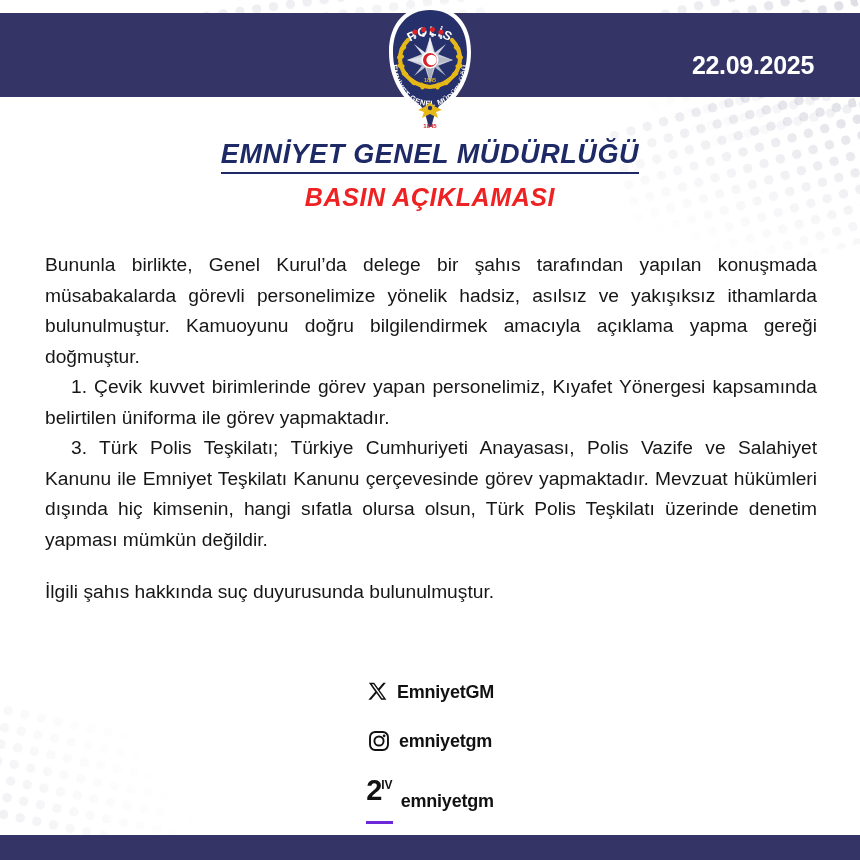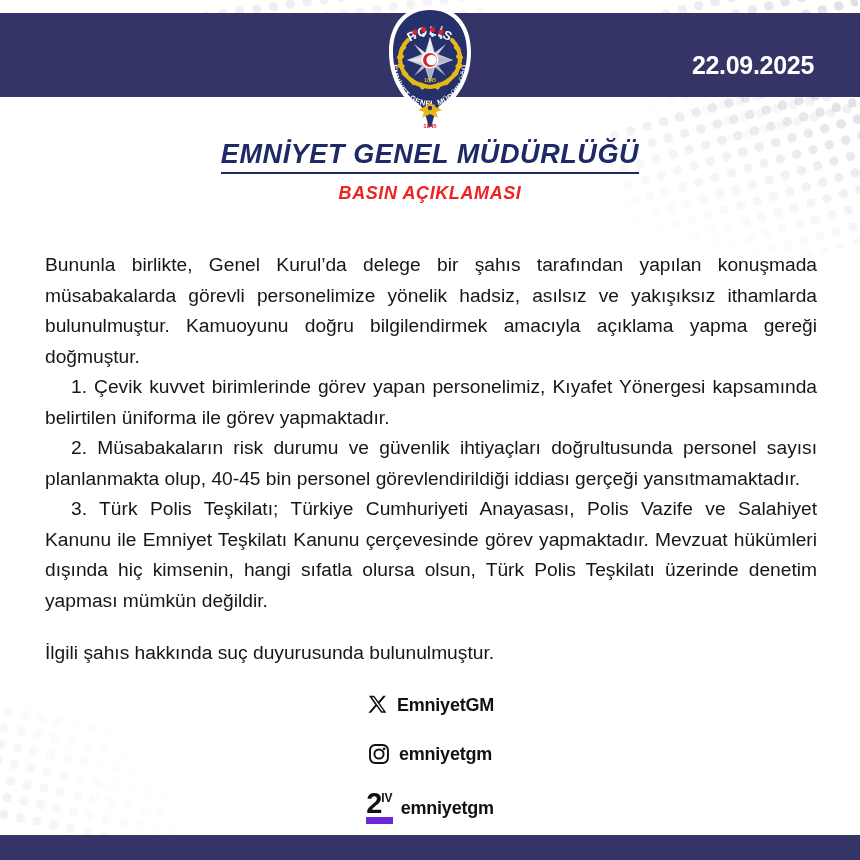--- a/index.html
+++ b/index.html
@@ -120,21 +120,21 @@
     font-weight: bold;
     font-style: italic;
     letter-spacing: 0.6px;
     border-bottom: 2.5px solid #1d2a66;
     padding-bottom: 3px;
     line-height: 1.12;
   }
   .title-sub {
     margin-top: 10px;
     color: #ee2222;
-    font-size: 18px;
+    font-size: 25px;
     font-weight: bold;
     font-style: italic;
     letter-spacing: 0.6px;
     line-height: 1.1;
   }
 
   
   .body-text {
     position: absolute;
     top: 228px;
@@ -190,22 +190,22 @@
     justify-content: center;
     width: 23px;
     height: 23px;
   }
   .icon-2nd {
     position: relative;
     font-size: 29px;
     font-weight: bold;
     line-height: 0.85;
     letter-spacing: -1px;
-    border-bottom: 7px solid #6d28d9;
-    padding-bottom: 1px;
+    border-bottom: 3px solid #6d28d9;
+    padding-bottom: 18px;
     width: auto;
     height: auto;
   }
   .icon-2nd sup {
     font-size: 12px;
     font-weight: bold;
     vertical-align: super;
     letter-spacing: 0;
   }
 
@@ -318,21 +318,20 @@
 
   <div class="titles">
     <div class="title-main">EMNİYET GENEL MÜDÜRLÜĞÜ</div>
     <div class="title-sub">BASIN AÇIKLAMASI</div>
   </div>
 
   <div class="body-text">
     <div class="para-gap"></div>
     <p>Bununla birlikte, Genel Kurul’da delege bir şahıs tarafından yapılan konuşmada müsabakalarda görevli personelimize yönelik hadsiz, asılsız ve yakışıksız ithamlarda bulunulmuştur. Kamuoyunu doğru bilgilendirmek amacıyla açıklama yapma gereği doğmuştur.</p>
     <p class="numbered">1. Çevik kuvvet birimlerinde görev yapan personelimiz, Kıyafet Yönergesi kapsamında belirtilen üniforma ile görev yapmaktadır.</p>
-    <p class="numbered">2. Müsabakaların risk durumu ve güvenlik ihtiyaçları doğrultusunda personel sayısı planlanmakta olup, 40-45 bin personel görevlendirildiği iddiası gerçeği yansıtmamaktadır.</p>
     <p class="numbered">3. Türk Polis Teşkilatı; Türkiye Cumhuriyeti Anayasası, Polis Vazife ve Salahiyet Kanunu ile Emniyet Teşkilatı Kanunu çerçevesinde görev yapmaktadır. Mevzuat hükümleri dışında hiç kimsenin, hangi sıfatla olursa olsun, Türk Polis Teşkilatı üzerinde denetim yapması mümkün değildir.</p>
     <div class="small-gap"></div>
     <p class="no-justify">İlgili şahıs hakkında suç duyurusunda bulunulmuştur.</p>
     <div class="small-gap"></div>
   </div>
 
   <div class="social">
 
     <div class="social-item">
       <span class="social-icon">

